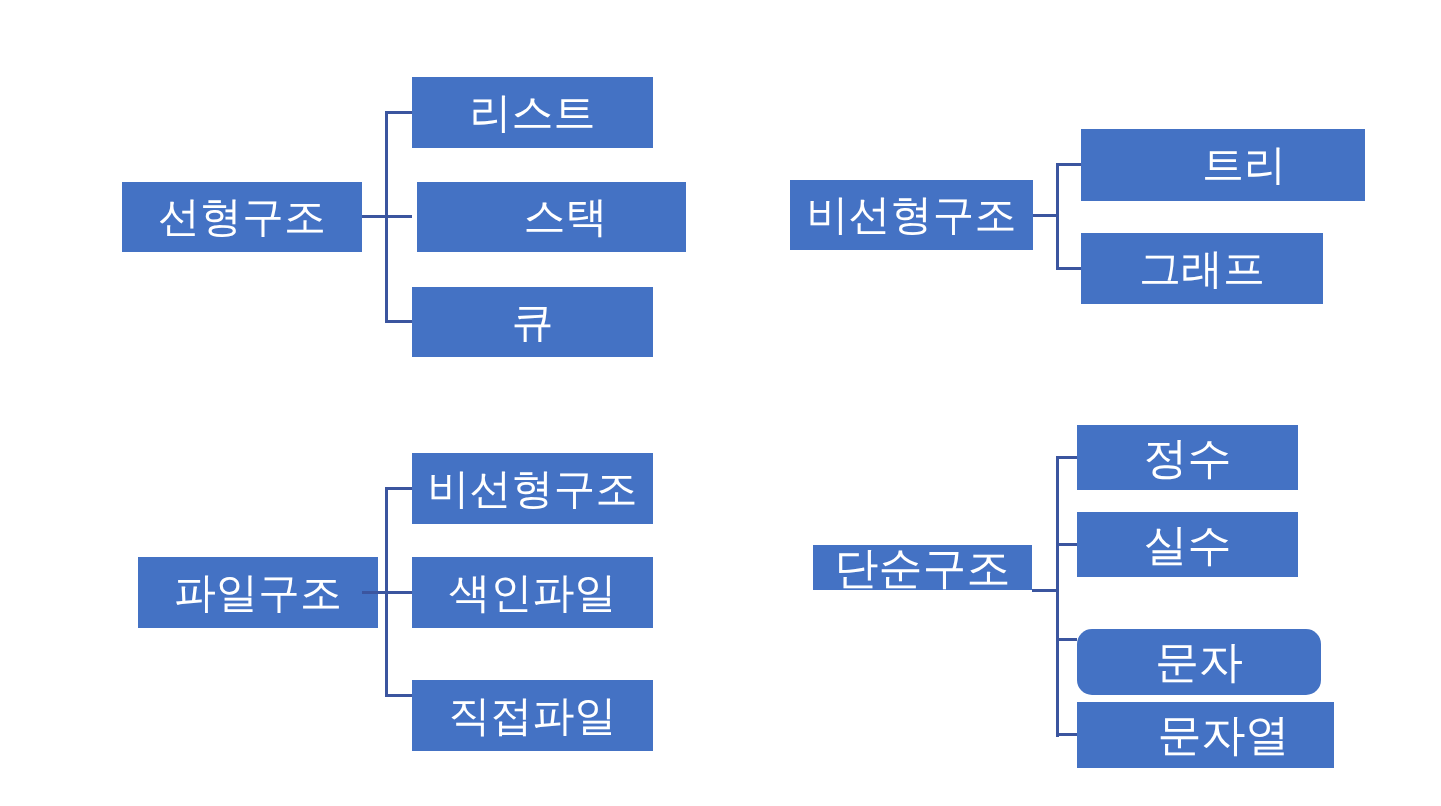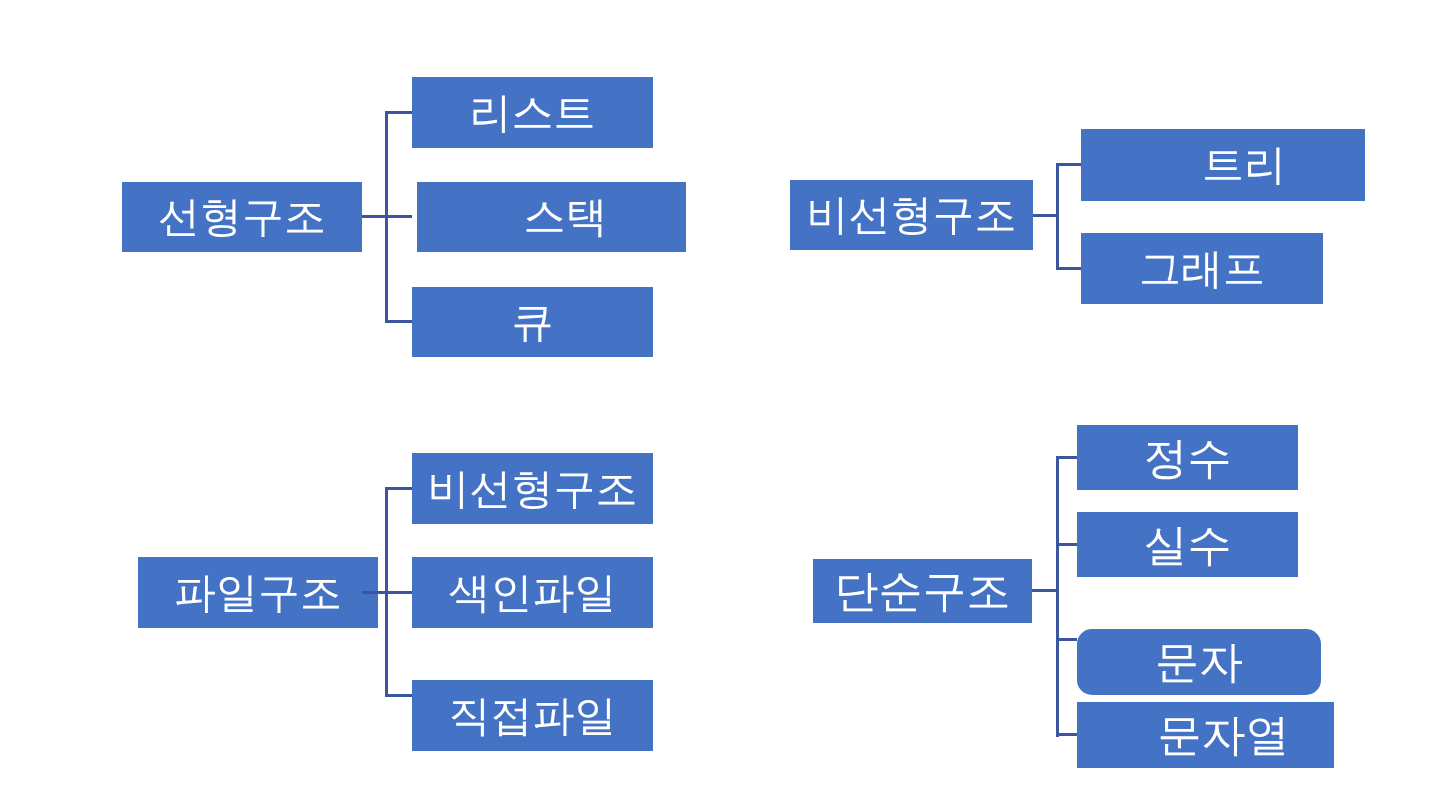--- a/index.html
+++ b/index.html
@@ -64,21 +64,21 @@
   #g2-parent { left:138px; top:557px; width:240px; height:71px;text-align:right; }
   #g2-c0     { left:412px; top:453px; width:241px; height:71px; }
   #g2-c1     { left:412px; top:557px; width:241px; height:71px; }
   #g2-c2     { left:412px; top:660px; width:241px; height:71px;margin-top:20px; }
   #g2-trunk  { left:385px; top:487px; width:3px;   height:210px; }
   #g2-stub0  { left:386px; top:487px; width:26px;  height:3px; }
   #g2-mid    { left:362px; top:591px; width:50px;  height:3px; }
   #g2-stub2  { left:386px; top:694px; width:26px;  height:3px; }
 
   
-  #g3-parent { left:813px;  top:559px; width:219px; height:64px; }
+  #g3-parent { left:813px;  top:545px; width:219px; height:45px; }
   #g3-c0     { left:1077px; top:425px; width:221px; height:65px; }
   #g3-c1     { left:1077px; top:512px; width:221px; height:65px; }
   #g3-c2     { left:1077px; top:629px; width:244px; height:66px;border-radius:15px; }
   #g3-c3     { left:1077px; top:702px; width:221px; height:66px;padding-left:36px; }
   #g3-trunk  { left:1056px; top:456px; width:3px;   height:281px; }
   #g3-stub0  { left:1056px; top:456px; width:21px;  height:3px; }
   #g3-stub1  { left:1056px; top:543px; width:21px;  height:3px; }
   #g3-stub2  { left:1056px; top:638px; width:21px;  height:3px; }
   #g3-stub3  { left:1056px; top:733px; width:21px;  height:3px; }
   #g3-pline  { left:1032px; top:589px; width:24px;  height:3px; }

